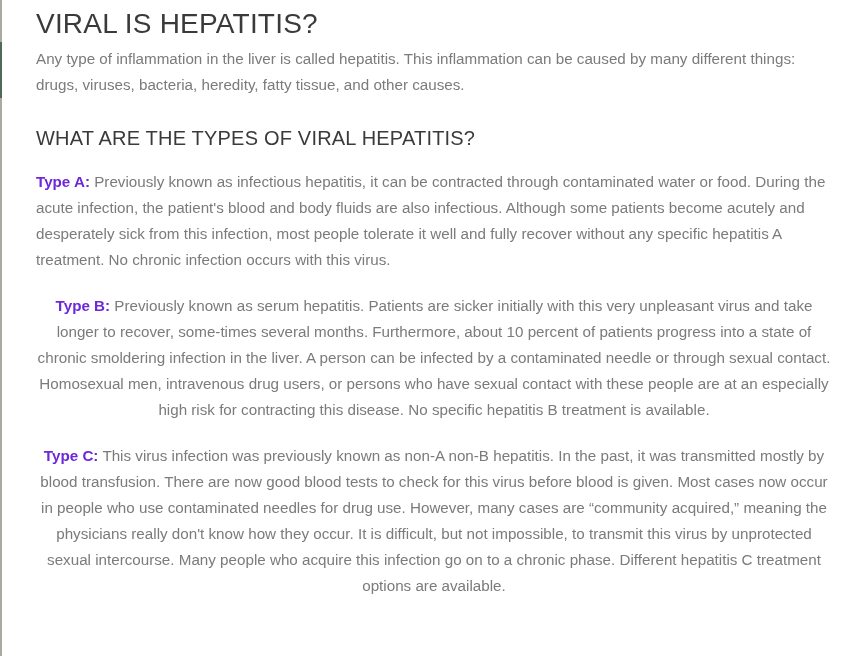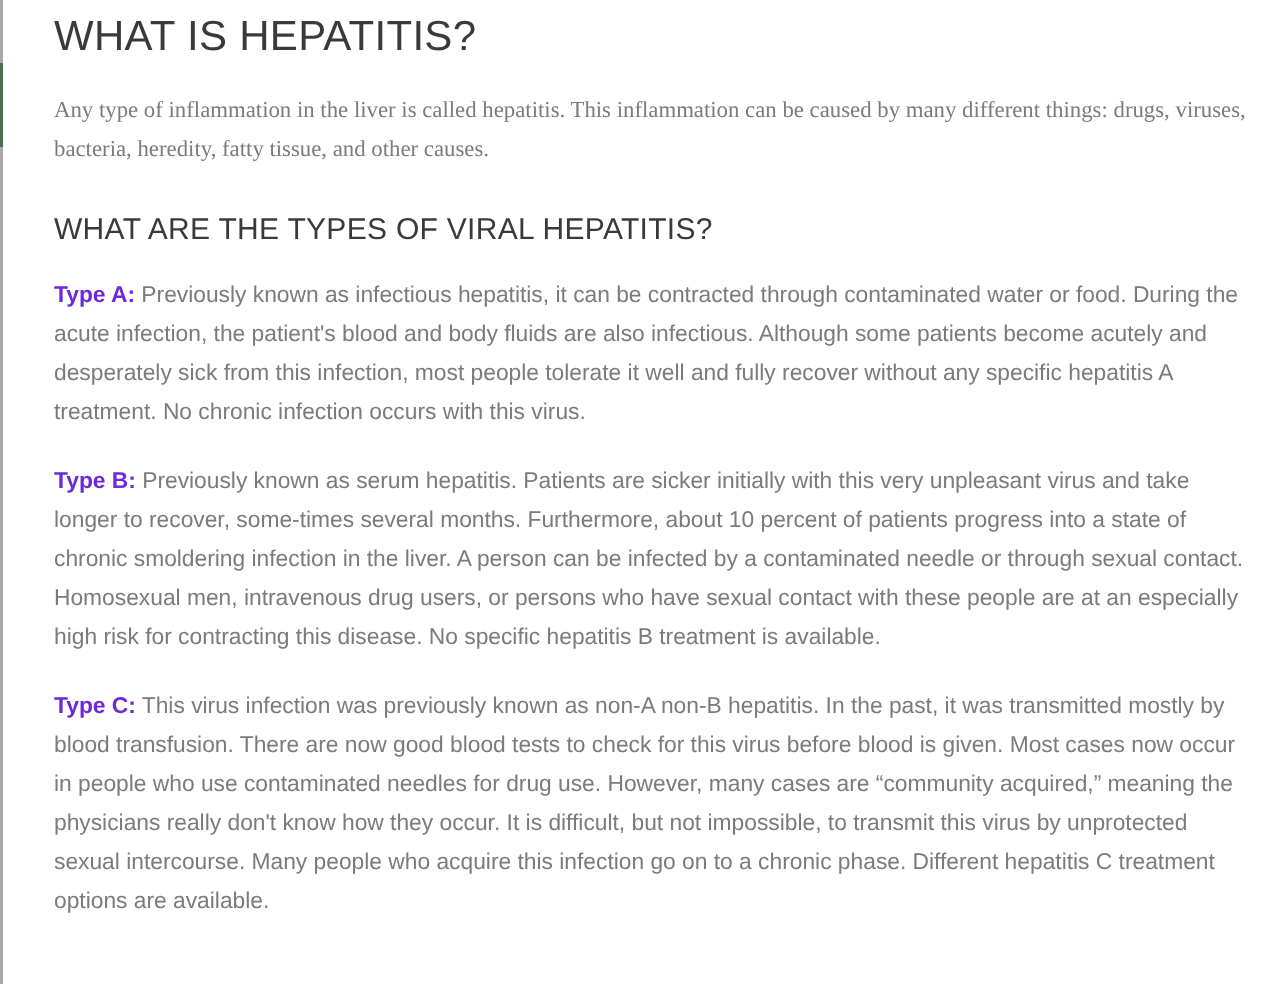--- a/index.html
+++ b/index.html
@@ -54,42 +54,42 @@
       margin-top: 23px;
     }
     p {
       margin: 0;
       color: #7b7b7b;
       font-size: 15.2px;
       line-height: 26px;
       font-family: "Liberation Sans", sans-serif;
     }
     .intro {
-      margin-top: 20px;
-      font-family: Liberation Serif, serif;
+      margin-top: 5px;
     }
     .type-para {
       margin-top: 14px;
     }
     .type-para + .type-para {
       margin-top: 20px;
+      text-align: center;
     }
     .type-label {
       color: #6d28d9;
       font-weight: 700;
     }
   </style>
 </head>
 <body>
 
 <div class="left-edge"></div>
 <div class="left-edge-accent"></div>
 
 <div class="content">
-  <h1>WHAT IS HEPATITIS?</h1>
+  <h1>VIRAL IS HEPATITIS?</h1>
   <p class="intro">Any type of inflammation in the liver is called hepatitis. This inflammation can be caused by many different things: drugs, viruses, bacteria, heredity, fatty tissue, and other causes.</p>
 
   <h2>WHAT ARE THE TYPES OF VIRAL HEPATITIS?</h2>
 
   <p class="type-para"><span class="type-label">Type A:</span><span> Previously known as infectious hepatitis, it can be contracted through contaminated water or food. During the acute infection, the patient's blood and body fluids are also infectious. Although some patients become acutely and desperately sick from this infection, most people tolerate it well and fully recover without any specific hepatitis A treatment. No chronic infection occurs with this virus.</span></p>
 
   <p class="type-para"><span class="type-label">Type B:</span><span> Previously known as serum hepatitis. Patients are sicker initially with this very unpleasant virus and take longer to recover, some-times several months. Furthermore, about 10 percent of patients progress into a state of chronic smoldering infection in the liver. A person can be infected by a contaminated needle or through sexual contact. Homosexual men, intravenous drug users, or persons who have sexual contact with these people are at an especially high risk for contracting this disease. No specific hepatitis B treatment is available.</span></p>
 
   <p class="type-para"><span class="type-label">Type C:</span><span> This virus infection was previously known as non-A non-B hepatitis. In the past, it was transmitted mostly by blood transfusion. There are now good blood tests to check for this virus before blood is given. Most cases now occur in people who use contaminated needles for drug use. However, many cases are “community acquired,” meaning the physicians really don't know how they occur. It is difficult, but not impossible, to transmit this virus by unprotected sexual intercourse. Many people who acquire this infection go on to a chronic phase. Different hepatitis C treatment options are available.</span></p>
 </div>

